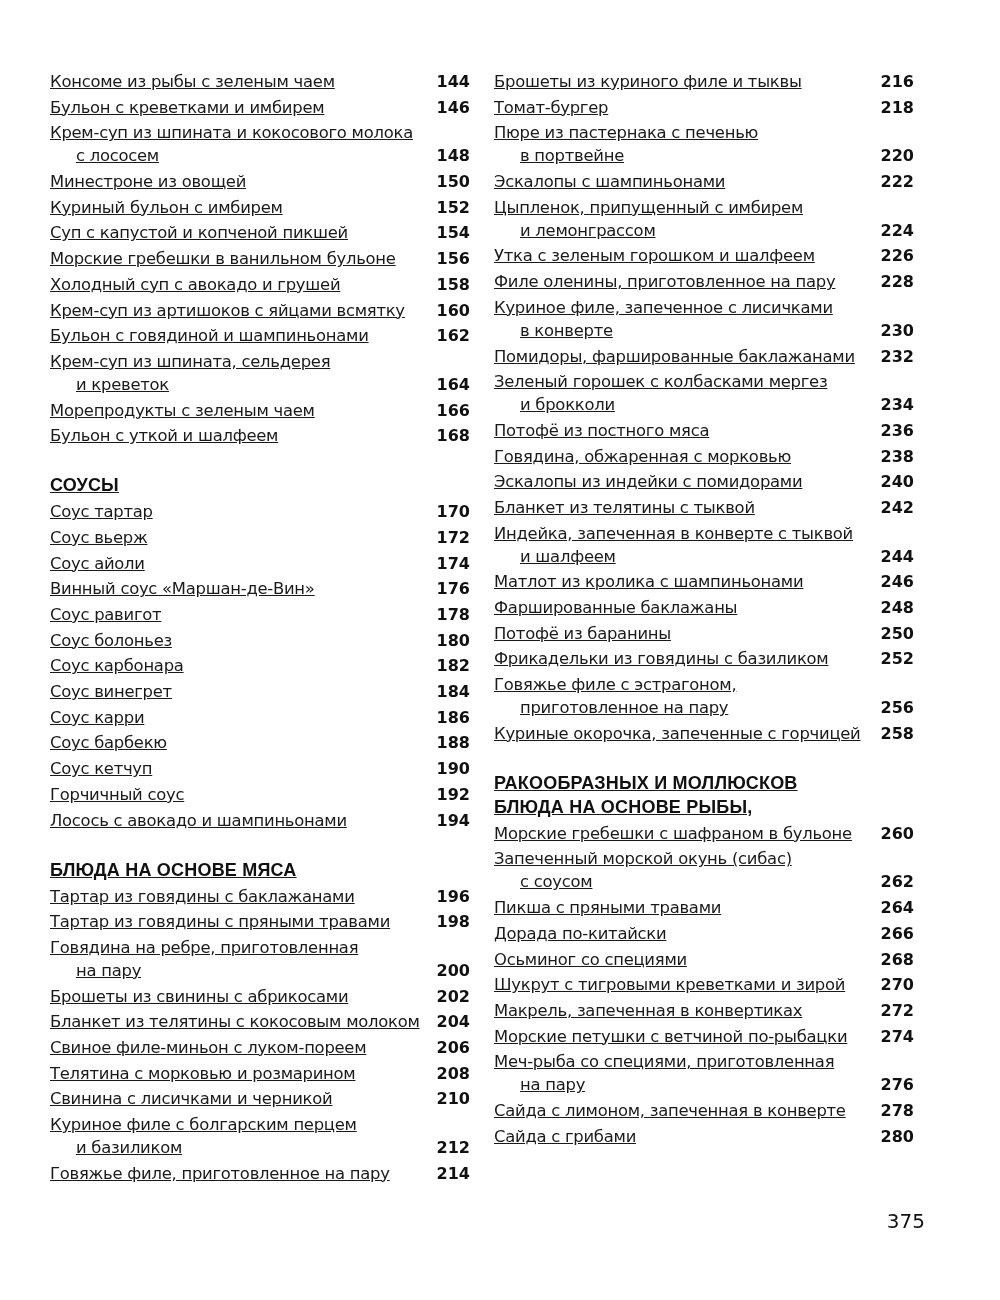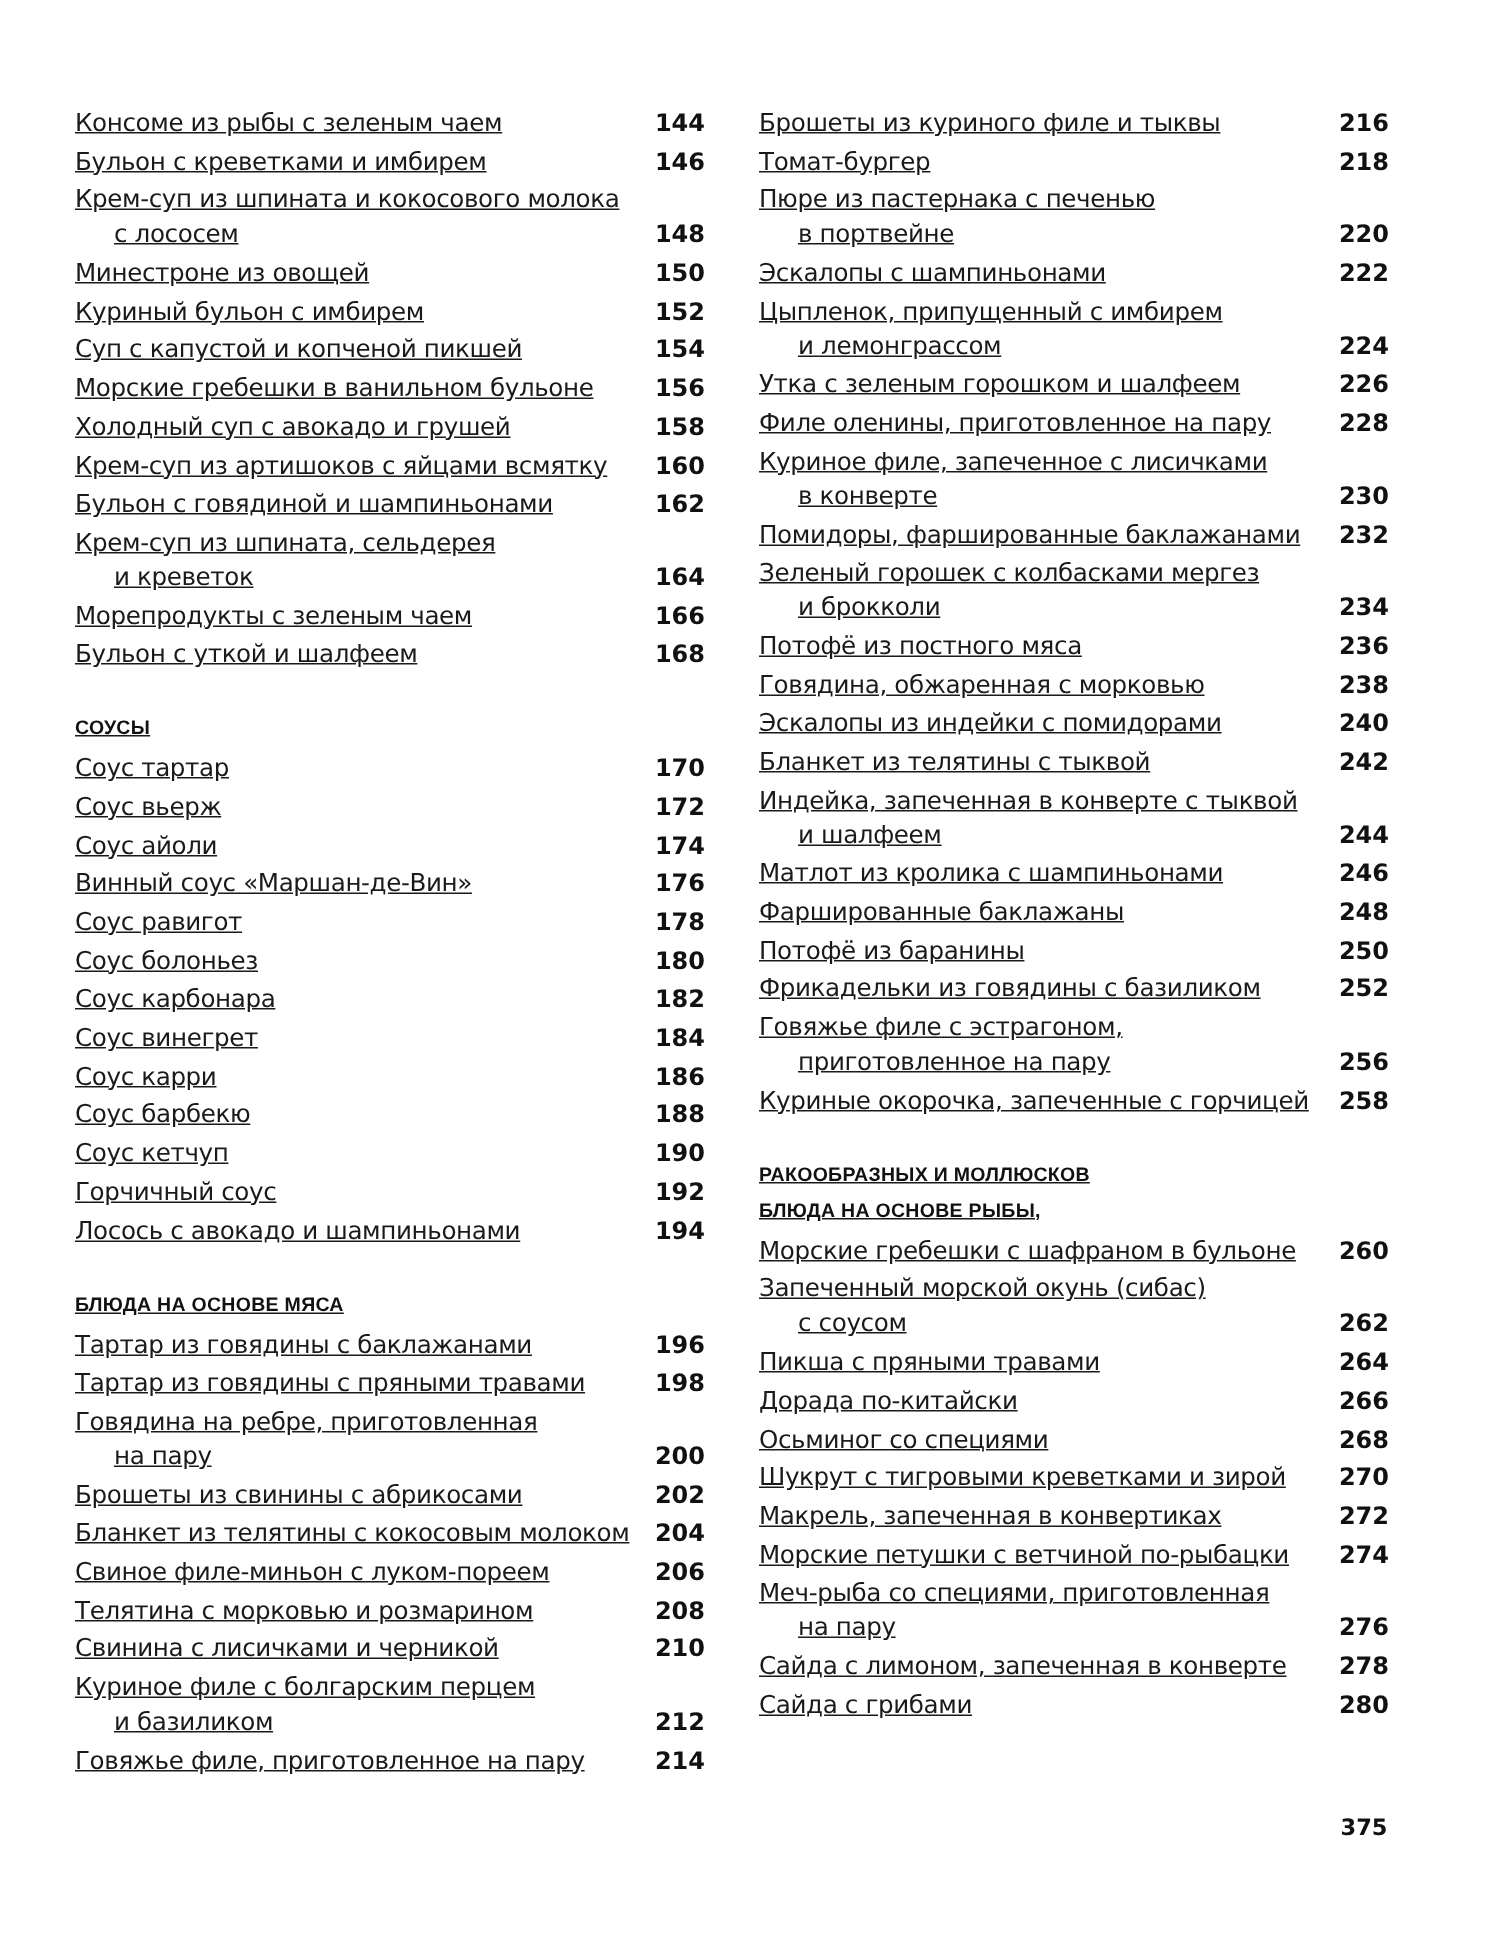--- a/index.html
+++ b/index.html
@@ -1,31 +1,31 @@
 <!DOCTYPE html>
 <html><head>
   <meta charset="utf-8">
   <style>
     html, body { margin: 0; padding: 0; background: #ffffff; }
     body { width: 1000px; height: 1300px; position: relative; overflow: hidden;
            font-family: "DejaVu Sans", "Liberation Sans", sans-serif; color: #1a1a1a; }
     .col { position: absolute; top: 70px; width: 420px; }
     #col-left { left: 50px; }
-    #col-right { left: 506px; }
-    .section-title { font-family: "Liberation Sans", sans-serif; font-weight: bold; font-size: 13px;
+    #col-right { left: 494px; }
+    .section-title { font-family: "Liberation Sans", sans-serif; font-weight: bold; font-size: 18px;
                      line-height: 24px; letter-spacing: 0.2px; margin: 0; padding: 0; color: #111; }
     .section { margin-bottom: 26px; text-decoration: underline; }
     .section.has-title .section-title { margin-bottom: 3px; }
     .entry { position: relative; font-size: 16.4px; line-height: 23px; margin-bottom: 2.7px; }
     .entry .t { display: block; padding-right: 48px; letter-spacing: -0.25px; }
     .entry .t .l2 { display: block; padding-left: 26px; }
     .entry .p { position: absolute; right: 0; bottom: 0; font-weight: bold; font-size: 16px;
                 line-height: 23px; color: #111; }
     #page-number { position: absolute; left: 860px; width: 65px; top: 1209px; text-align: right;
-                   font-weight: bold; font-size: 15px; color: #111; }
+                   font-weight: normal; font-size: 20px; color: #111; }
   </style>
 </head>
 <body>
 
 <div id="col-left" class="col">
     <div class="section">
       <div class="entry">
         <span class="t"><span class="l1">Консоме из рыбы с зеленым чаем</span></span>
         <span class="p">144</span>
       </div>

